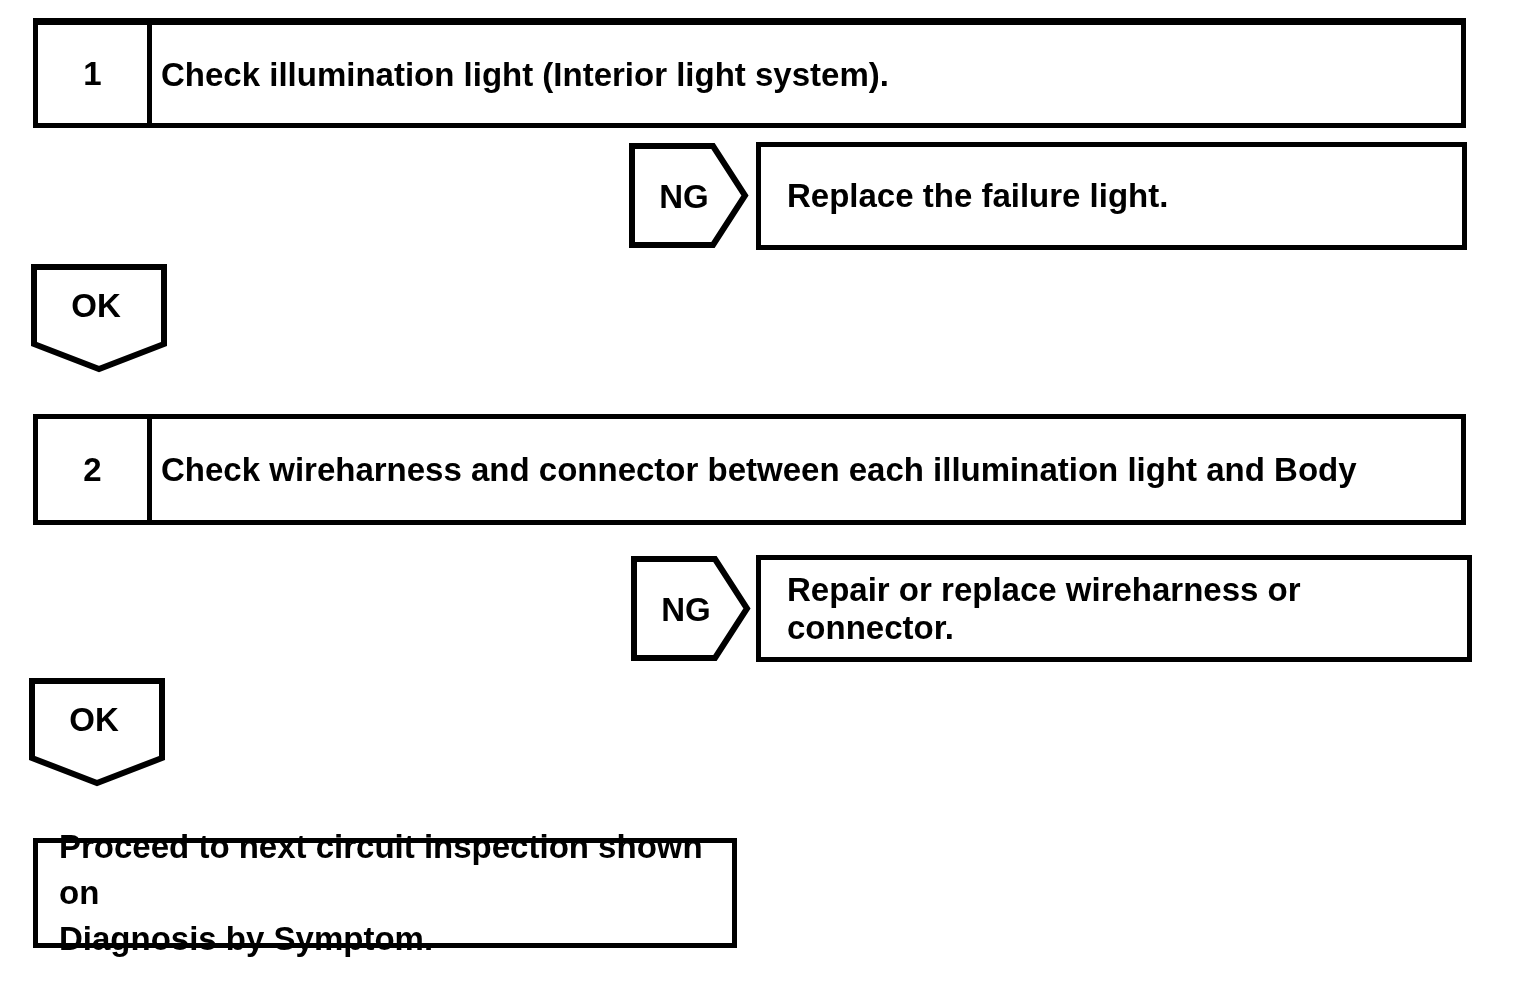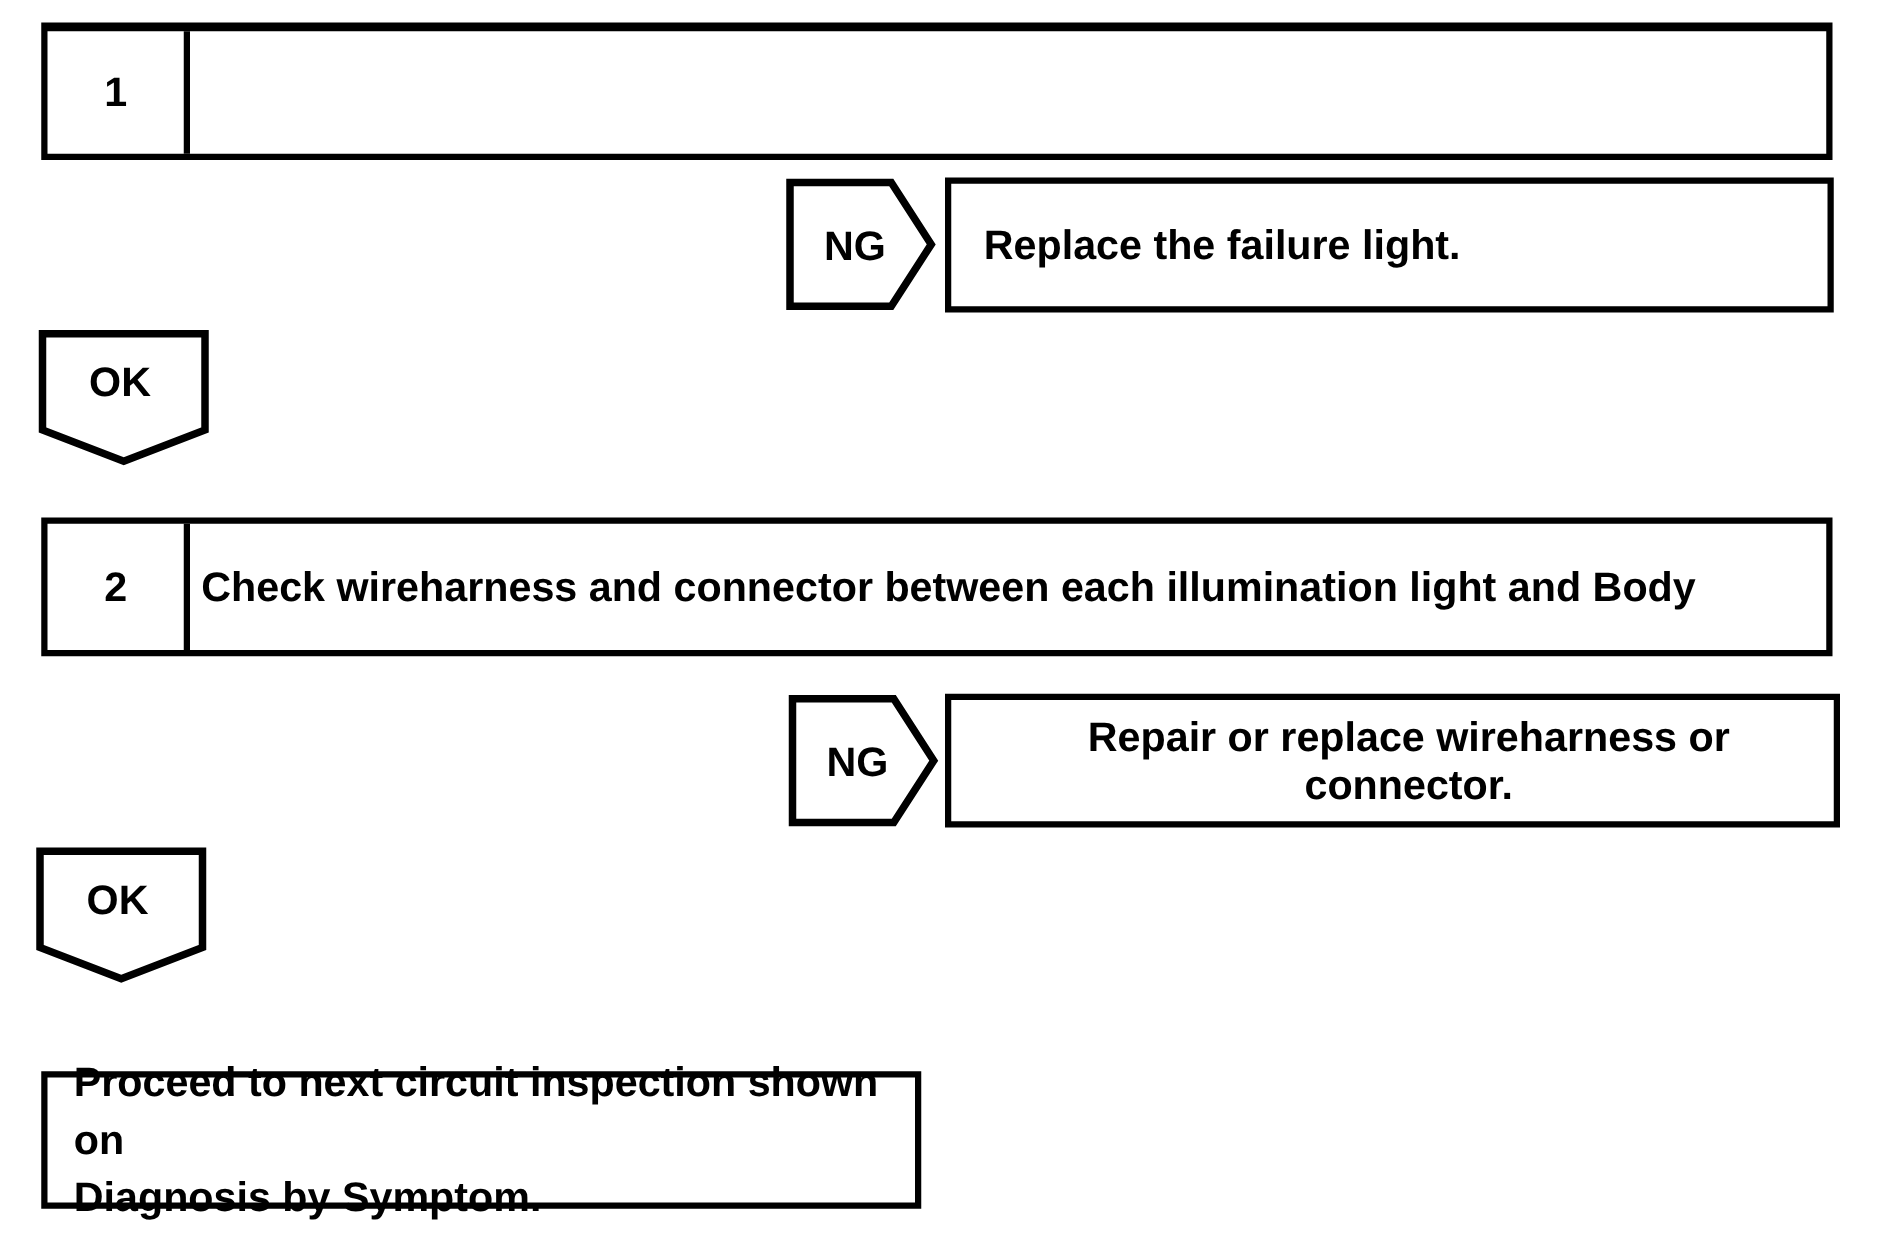--- a/index.html
+++ b/index.html
@@ -50,21 +50,21 @@
   #step1 { left: 33px; top: 18px;  width: 1433px; height: 110px; border-top-width: 7px; }
   #step2 { left: 33px; top: 414px; width: 1433px; height: 111px; }
   
   .result {
     display: flex;
     align-items: center;
     padding-left: 26px;
     font-size: 33px;
   }
   #result1 { left: 756px; top: 142px; width: 711px; height: 108px; }
-  #result2 { left: 756px; top: 555px; width: 716px; height: 107px; text-align: center; }
+  #result2 { left: 756px; top: 555px; width: 716px; height: 107px; }
   
   .badge { position: absolute; }
   #ng1 { left: 628px; top: 142px; width: 121px; height: 107px; }
   #ng2 { left: 630px; top: 555px; width: 121px; height: 107px; }
   #ok1 { left: 30px;  top: 263px; width: 138px; height: 111px; }
   #ok2 { left: 28px;  top: 677px; width: 138px; height: 111px; }
   .badge svg { display: block; width: 100%; height: 100%; }
   .badge text {
     font-family: "Liberation Sans", sans-serif;
     font-weight: bold;
@@ -73,31 +73,33 @@
   }
   
   #conclusion {
     left: 33px; top: 838px; width: 704px; height: 110px;
     display: flex;
     flex-direction: column;
     justify-content: center;
     padding-left: 21px;
     font-size: 33px;
     line-height: 46px;
-    margin-top: 19px;
   }
   .line { display: block; }
 </style>
 </head>
 <body>
 
 <div class="page">
 
   <div class="box step" id="step1">
     <div class="num-cell">1</div>
+    <div class="instr-cell">
+      <span class="line">Check illumination light (Interior light system).</span>
+    </div>
   </div>
 
   <div class="badge" id="ng1">
     <svg viewBox="0 0 121 107" preserveAspectRatio="none">
       <polygon points="4,4 85,4 117,53.5 85,103 4,103" fill="#ffffff" stroke="#000000" stroke-width="6" stroke-linejoin="miter"></polygon>
       <text x="56" y="66" text-anchor="middle">NG</text>
     </svg>
   </div>
   <div class="box result" id="result1">
     <span>Replace the failure light.</span>

